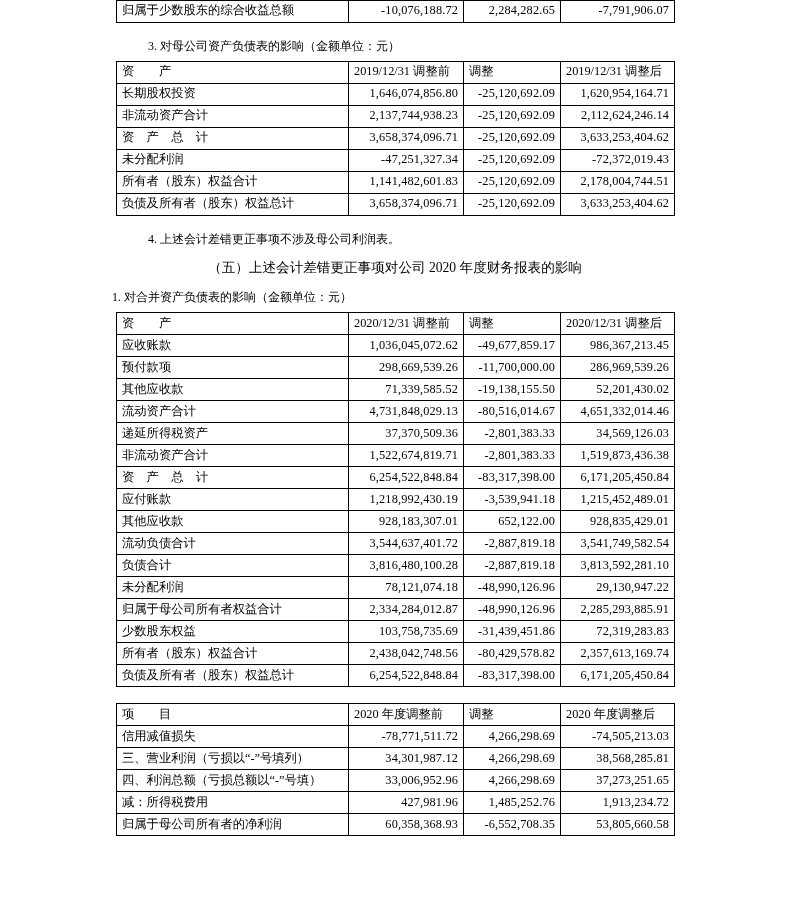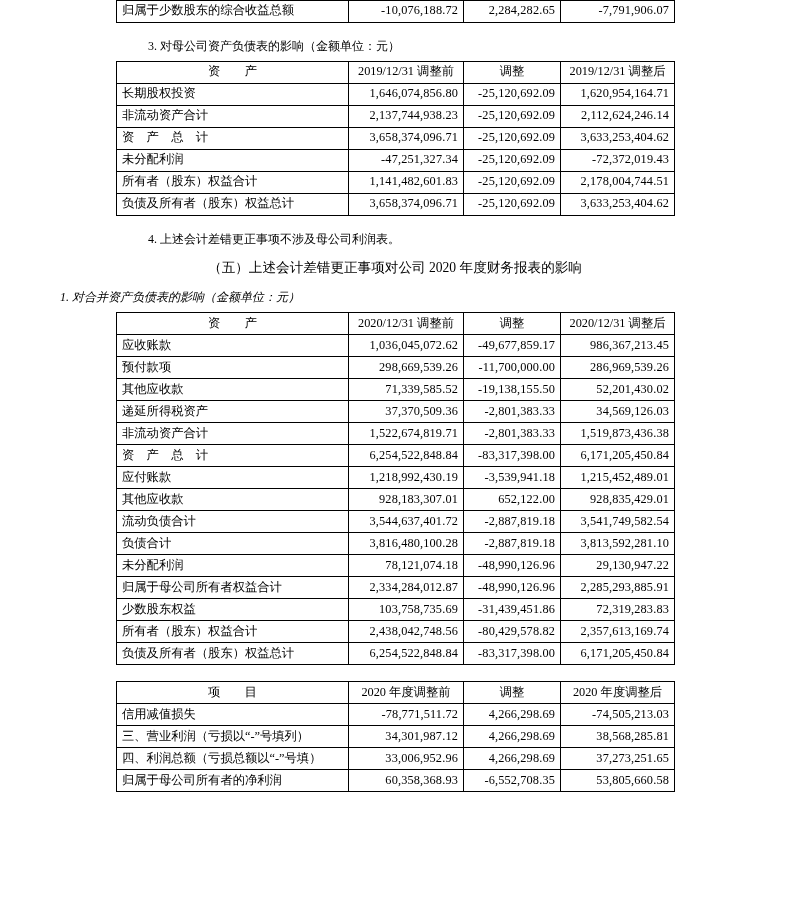--- a/index.html
+++ b/index.html
@@ -35,34 +35,34 @@
     line-height: 1.25;
     font-weight: normal;
     vertical-align: middle;
     height: 16px;
   }
   .fin-table col.c-item   { width: 232px; }
   .fin-table col.c-before { width: 115px; }
   .fin-table col.c-adj    { width: 97px; }
   .fin-table col.c-after  { width: 114px; }
 
-  .hdr-center { text-align: center; margin-top: 12px; }
+  .hdr-center { text-align: left; margin-top: 12px; }
   .cell-item  { text-align: left; }
   .cell-num   { text-align: right; letter-spacing: 0.15px; }
 
   
   .num-heading {
     font-size: 12px;
     margin: 0;
     padding: 0;
     text-indent: 0;
     line-height: 1.5;
   }
   .lvl-1 { margin-left: 148px; }
-  .lvl-1b { margin-left: 60px; font-style: italic; }
+  .lvl-1b { margin-left: 112px; }
   .center-heading {
     font-size: 13.6px;
     font-weight: normal;
     text-align: center;
     margin: 0;
     line-height: 1.5;
   }
 
   .gap-a { height: 14px; }
   .gap-b { height: 10px; }
@@ -197,20 +197,26 @@
           <td class="cell-num">-11,700,000.00</td>
           <td class="cell-num">286,969,539.26</td>
         </tr>
         <tr>
           <td class="cell-item">其他应收款</td>
           <td class="cell-num">71,339,585.52</td>
           <td class="cell-num">-19,138,155.50</td>
           <td class="cell-num">52,201,430.02</td>
         </tr>
         <tr>
+          <td class="cell-item">流动资产合计</td>
+          <td class="cell-num">4,731,848,029.13</td>
+          <td class="cell-num">-80,516,014.67</td>
+          <td class="cell-num">4,651,332,014.46</td>
+        </tr>
+        <tr>
           <td class="cell-item">递延所得税资产</td>
           <td class="cell-num">37,370,509.36</td>
           <td class="cell-num">-2,801,383.33</td>
           <td class="cell-num">34,569,126.03</td>
         </tr>
         <tr>
           <td class="cell-item">非流动资产合计</td>
           <td class="cell-num">1,522,674,819.71</td>
           <td class="cell-num">-2,801,383.33</td>
           <td class="cell-num">1,519,873,436.38</td>
@@ -311,20 +317,26 @@
           <td class="cell-num">4,266,298.69</td>
           <td class="cell-num">38,568,285.81</td>
         </tr>
         <tr>
           <td class="cell-item">四、利润总额（亏损总额以“-”号填）</td>
           <td class="cell-num">33,006,952.96</td>
           <td class="cell-num">4,266,298.69</td>
           <td class="cell-num">37,273,251.65</td>
         </tr>
         <tr>
+          <td class="cell-item">减：所得税费用</td>
+          <td class="cell-num">427,981.96</td>
+          <td class="cell-num">1,485,252.76</td>
+          <td class="cell-num">1,913,234.72</td>
+        </tr>
+        <tr>
           <td class="cell-item">归属于母公司所有者的净利润</td>
           <td class="cell-num">60,358,368.93</td>
           <td class="cell-num">-6,552,708.35</td>
           <td class="cell-num">53,805,660.58</td>
         </tr>
       </tbody>
   </table>
 
 </div>
 

